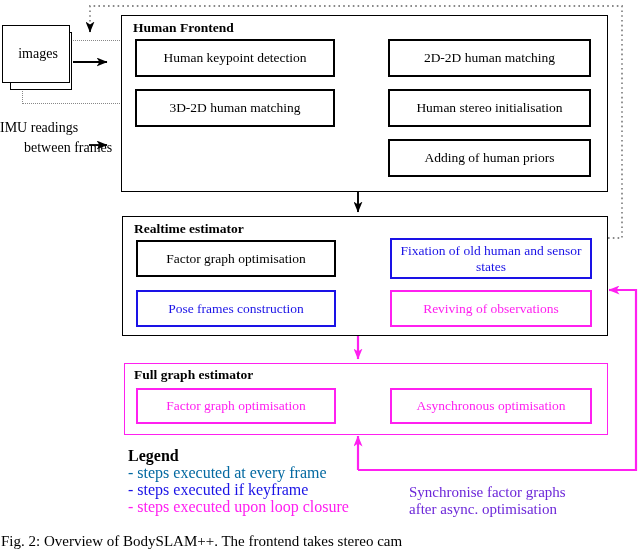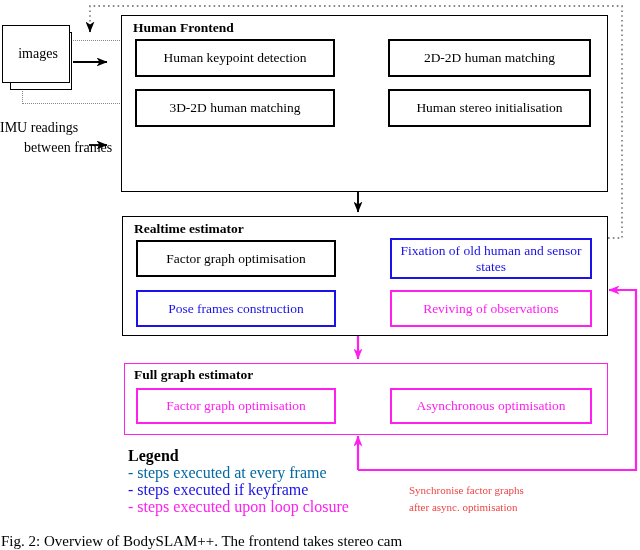--- a/index.html
+++ b/index.html
@@ -92,22 +92,22 @@
     line-height: 1.30;
     white-space: nowrap;
   }
   .legend-title { font-weight: bold; color: #000; }
   .legend-l1 { color: #0369a1; }
   .legend-l2 { color: #1a12e6; }
   .legend-l3 { color: #ff20f0; }
 
   .sync-note {
     position: absolute;
-    font-size: 11px;
-    color: #ef4444;
+    font-size: 15px;
+    color: #6d28d9;
     line-height: 1.30;
     white-space: nowrap;
   }
 
   .caption {
     position: absolute;
     font-size: 15px;
     color: #000000;
     white-space: nowrap;
     overflow: hidden;
@@ -196,20 +196,21 @@
   <div class="free-text" style="left:0px; top:139px;padding-left:24px;">between frames</div>
 
   <div class="container" style="left:121px; top:15px; width:487px; height:177px;"></div>
   <div class="container-title" style="left:133px; top:20px;">Human Frontend</div>
 
   <div class="box box-inner" style="left:135px; top:39px; width:200px; height:38px;">Human keypoint detection</div>
   <div class="box box-inner" style="left:135px; top:89px; width:200px; height:38px;">3D-2D human matching</div>
 
   <div class="box box-inner" style="left:388px; top:39px; width:203px; height:38px;">2D-2D human matching</div>
   <div class="box box-inner" style="left:388px; top:89px; width:203px; height:38px;">Human stereo initialisation</div>
+  <div class="box box-inner" style="left:388px; top:139px; width:203px; height:38px;">Adding of human priors</div>
 
   <div class="container" style="left:122px; top:216px; width:486px; height:120px;"></div>
   <div class="container-title" style="left:134px; top:221px;">Realtime estimator</div>
 
   <div class="box box-inner" style="left:136px; top:240px; width:200px; height:37px;">Factor graph optimisation</div>
   <div class="box box-inner blue" style="left:136px; top:290px; width:200px; height:37px;">Pose frames construction</div>
   <div class="box box-inner blue" style="left:390px; top:238px; width:202px; height:41px;">Fixation of old human and sensor states</div>
   <div class="box box-inner magenta" style="left:390px; top:290px; width:202px; height:37px;">Reviving of observations</div>
 
   <div class="container magenta" style="left:124px; top:363px; width:484px; height:72px;"></div>

